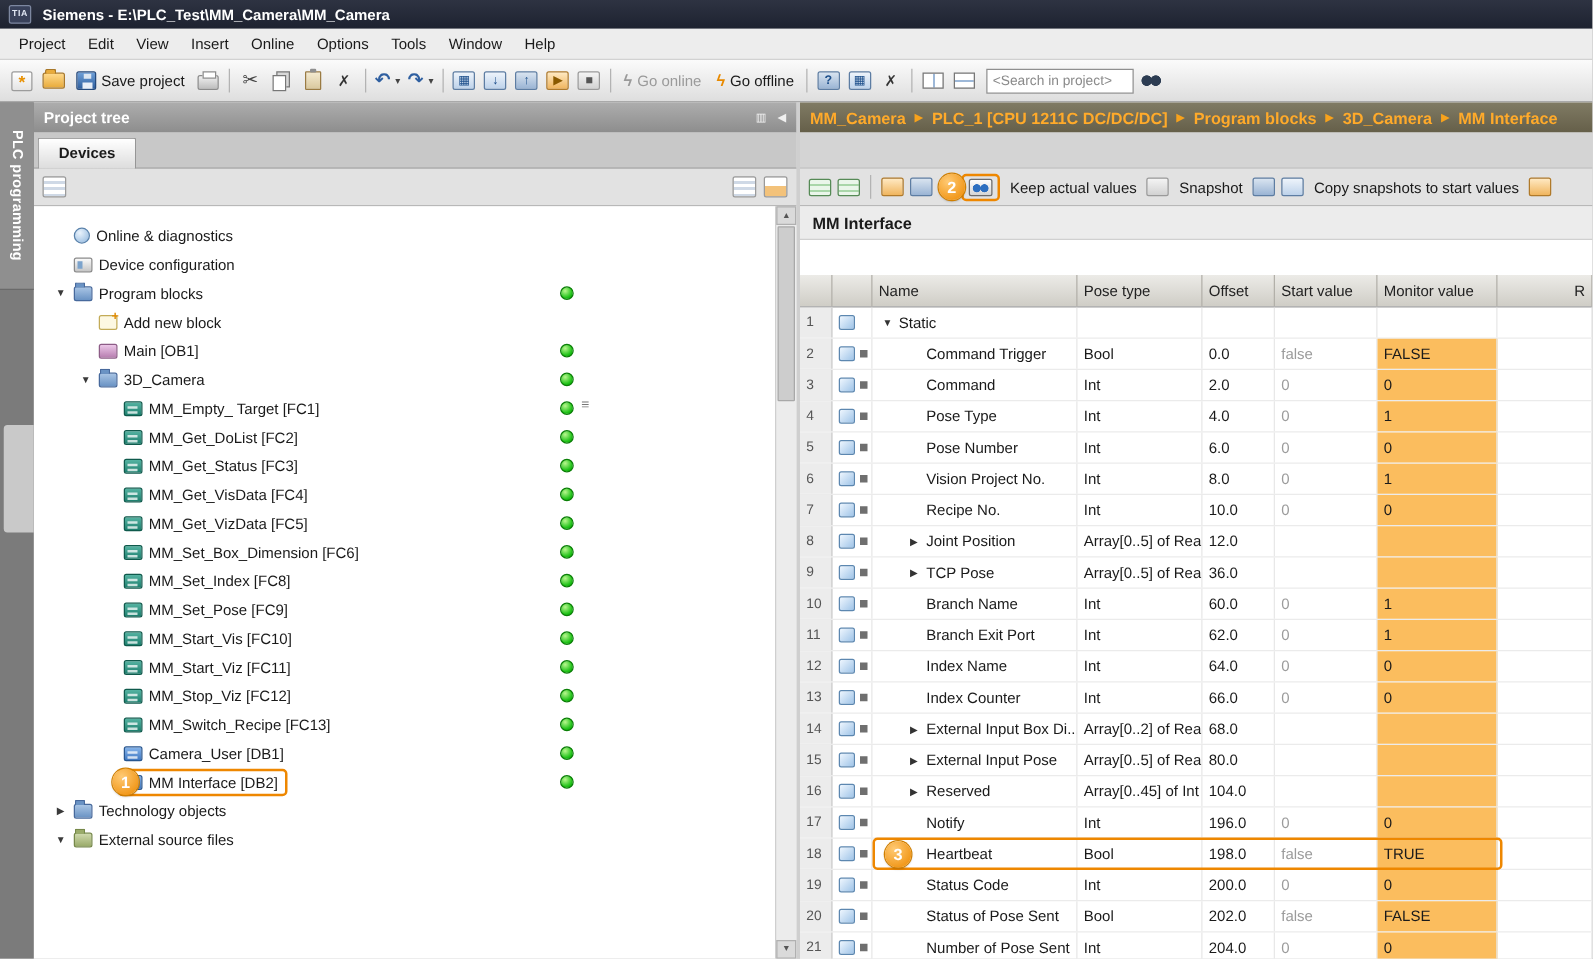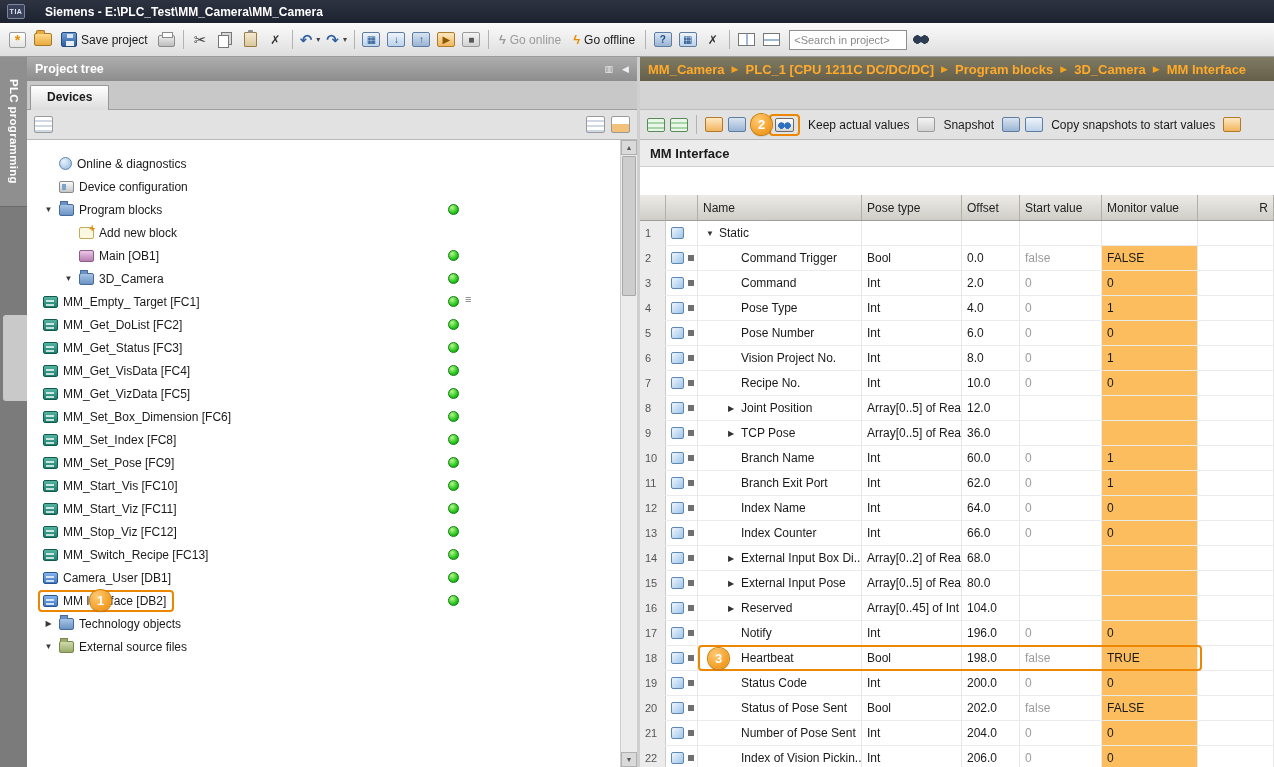--- a/index.html
+++ b/index.html
@@ -1,21 +1,21 @@
 <!DOCTYPE html>
 <html><head>
 <meta charset="utf-8">
 <style>
 *{box-sizing:border-box;margin:0;padding:0;}
 html,body{width:1274px;height:767px;}
 body{font-family:"Liberation Sans","DejaVu Sans",sans-serif;font-size:12px;color:#1a1a1a;background:#cfcfcf;overflow:hidden;}
 .app{width:1274px;height:767px;display:flex;flex-direction:column;}
 
 
-.titlebar{height:23px;flex:none;background:linear-gradient(#2e3342,#1d2230);color:#fff;display:flex;align-items:center;gap:20px;padding:0 7px;}
+.titlebar{height:23px;flex:none;background:linear-gradient(#2e3342,#1d2230);color:#fff;display:flex;align-items:center;gap:9px;padding:0 7px;}
 .tia-logo{width:18px;height:15px;border:1px solid #7d87a0;border-radius:2px;font-size:7px;font-weight:bold;color:#dfe5f2;display:grid;place-items:center;letter-spacing:.5px;background:#39415a;flex:none;}
 .title-text{font-size:12px;font-weight:bold;white-space:nowrap;}
 
 
 .menubar{height:25px;flex:none;background:#ededed;border-bottom:1px solid #d2d2d2;display:flex;align-items:center;padding-left:6px;}
 .menu-item{padding:4px 9px;font-size:12px;}
 
 
 .toolbar{height:34px;flex:none;background:linear-gradient(#fbfbfb,#dedede);border-bottom:1px solid #9c9c9c;display:flex;align-items:center;padding:0 6px;gap:2px;}
 .tbtn{min-width:23px;height:24px;display:inline-flex;align-items:center;justify-content:center;gap:4px;border-radius:2px;padding:0 2px;flex:none;}
@@ -65,21 +65,21 @@
 .dev-tab{height:25px;background:linear-gradient(#ffffff,#dcdcdc);border:1px solid #969696;border-bottom:none;border-radius:2px 2px 0 0;padding:4px 16px 0;font-weight:bold;font-size:12px;margin-bottom:-1px;}
 .tree-toolbar{height:30px;flex:none;background:#e2e2e2;border-bottom:1px solid #b8b8b8;display:flex;align-items:center;padding:0 7px;gap:6px;}
 .tt-icon{width:19px;height:17px;border:1px solid #9a9a9a;border-radius:2px;background:repeating-linear-gradient(#fff 0 3px,#cfd9e6 3px 5px);flex:none;}
 .tt-icon.orange{background:linear-gradient(#fff 0 45%,#f3c27a 45%);}
 .tt-spacer{margin-left:auto;}
 .tree{flex:1;display:flex;min-height:0;background:#fff;}
 .tree-list{flex:1;padding-top:12px;overflow:hidden;position:relative;}
 .tree-item{height:23px;display:flex;align-items:center;position:relative;gap:3px;}
 .tree-item.lv0{padding-left:16px;}
 .tree-item.lv1{padding-left:36px;}
-.tree-item.lv2{}
+.tree-item.lv2{padding-left:56px;}
 .expander{width:11px;flex:none;font-size:8px;color:#3a3a3a;text-align:center;}
 .label-wrap{display:inline-flex;align-items:center;gap:5px;border:2px solid transparent;border-radius:4px;padding:0 6px 0 3px;margin-left:-3px;height:22px;}
 .label-wrap.annotated{border-color:#ee8700;}
 .tree-label{font-size:12px;white-space:nowrap;}
 .tree-icon{width:15px;height:12px;flex:none;border-radius:2px;position:relative;display:inline-block;}
 .ic-device{background:linear-gradient(#fafafa,#c6c6c6);border:1px solid #8a8a8a;}
 .ic-device::after{content:"";position:absolute;left:2px;top:2px;width:4px;height:6px;background:#7ca3cc;}
 .ic-diag{width:13px;height:13px;border-radius:50%;background:radial-gradient(circle at 35% 30%,#eaf3fc,#8fb6dd);border:1px solid #5a82ab;}
 .ic-folder,.ic-group{background:linear-gradient(#a8c4e4,#6a93c4);border:1px solid #47699c;}
 .ic-folder::before,.ic-group::before{content:"";position:absolute;top:-4px;left:0;width:6px;height:3px;background:#6a93c4;border:1px solid #47699c;border-bottom:none;border-radius:1px 1px 0 0;}
@@ -145,20 +145,31 @@
 </head>
 <body>
 
 <div class="app">
 
   <div class="titlebar">
     <span class="tia-logo">TIA</span>
     <span class="title-text">Siemens - E:\PLC_Test\MM_Camera\MM_Camera</span>
   </div>
 
+  <div class="menubar">
+    <span class="menu-item">Project</span>
+    <span class="menu-item">Edit</span>
+    <span class="menu-item">View</span>
+    <span class="menu-item">Insert</span>
+    <span class="menu-item">Online</span>
+    <span class="menu-item">Options</span>
+    <span class="menu-item">Tools</span>
+    <span class="menu-item">Window</span>
+    <span class="menu-item">Help</span>
+  </div>
 
   <div class="toolbar">
     <span class="tbtn">
         <span class="gi gi-new">*</span>
       </span>
     <span class="tbtn">
         <span class="gi gi-open"></span>
       </span>
     <span class="tbtn text">
         <span class="gi gi-save"></span>

